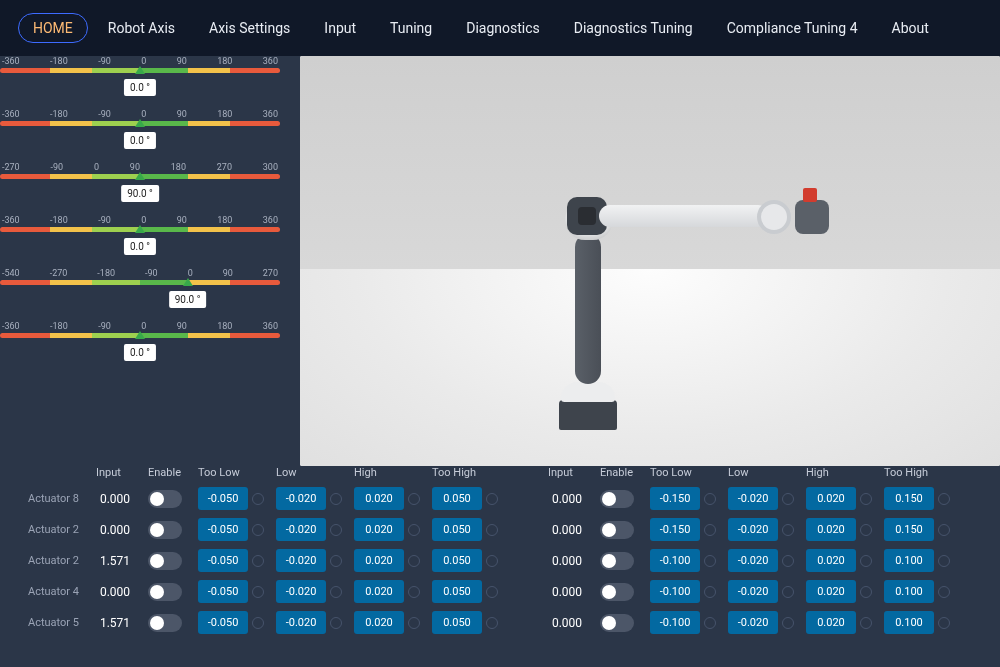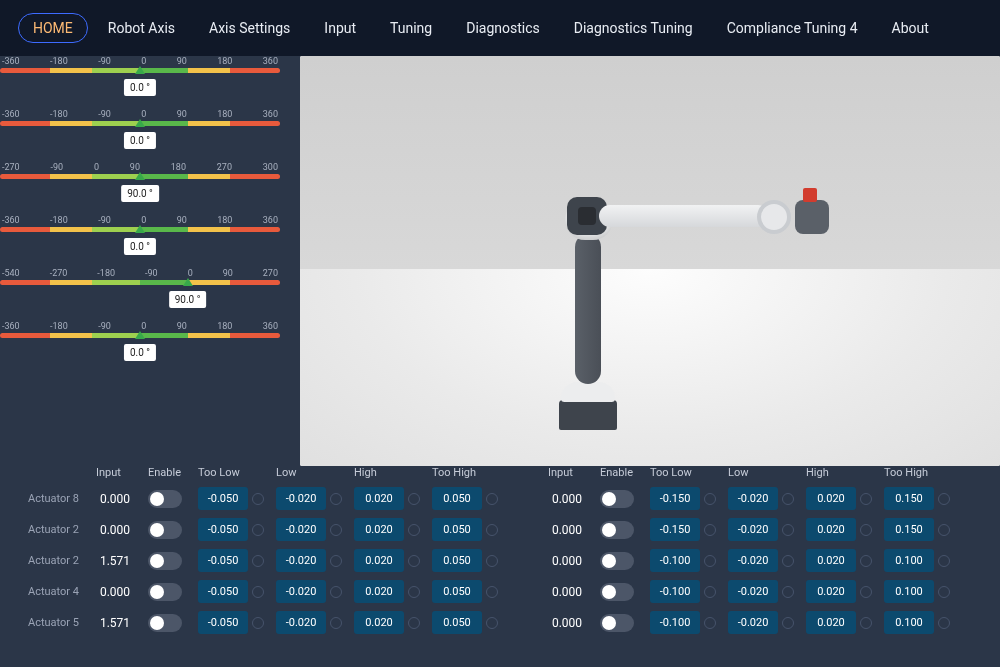--- a/index.html
+++ b/index.html
@@ -150,21 +150,21 @@
     background:#4c5668; position:relative; cursor:pointer;
   }
   .toggle .knob {
     position:absolute; left:2px; top:2px; width:14px; height:14px;
     background:#fff; border-radius:50%;
   }
   .limit-cell {
     display:flex; align-items:center; gap:4px;
   }
   .limit-box {
-    background:#0c4a6e; color:#fff; font-size:11px;
+    background:#0369a1; color:#fff; font-size:11px;
     padding:5px 0; width:50px; text-align:center; border-radius:3px;
   }
   .dot {
     width:12px; height:12px; border-radius:50%;
     border:1.5px solid #46536b; background:transparent;
   }
 </style>
 </head>
 <body>
 

